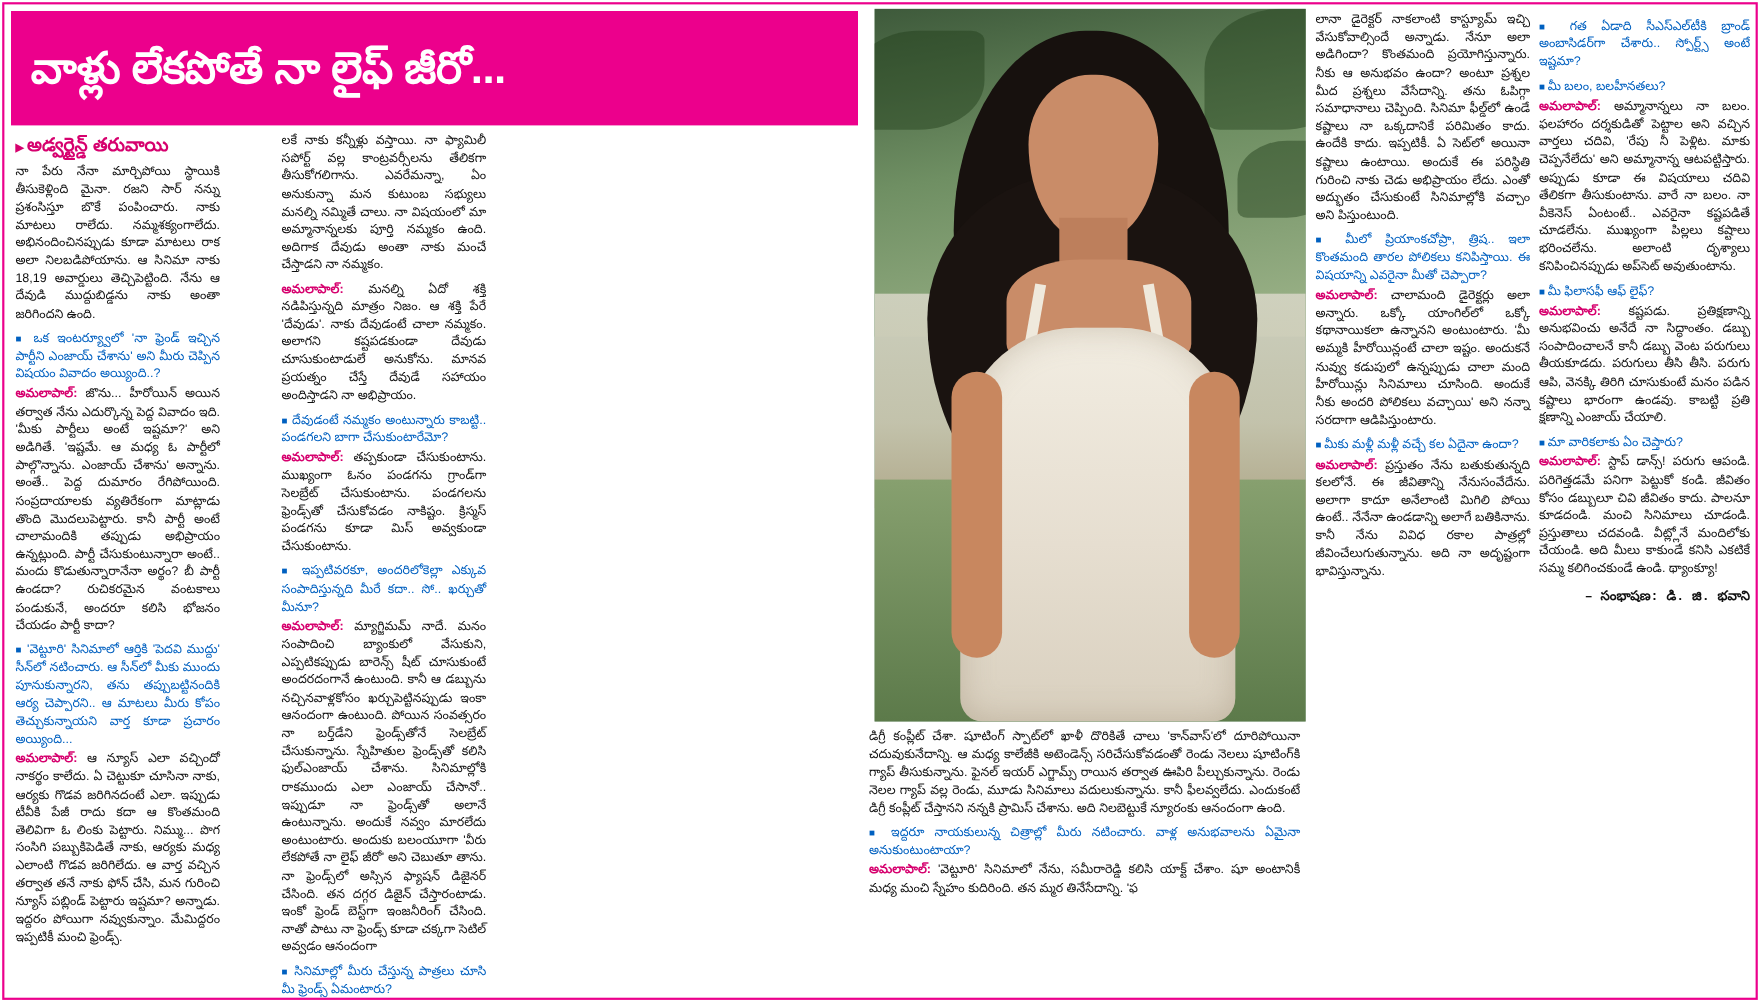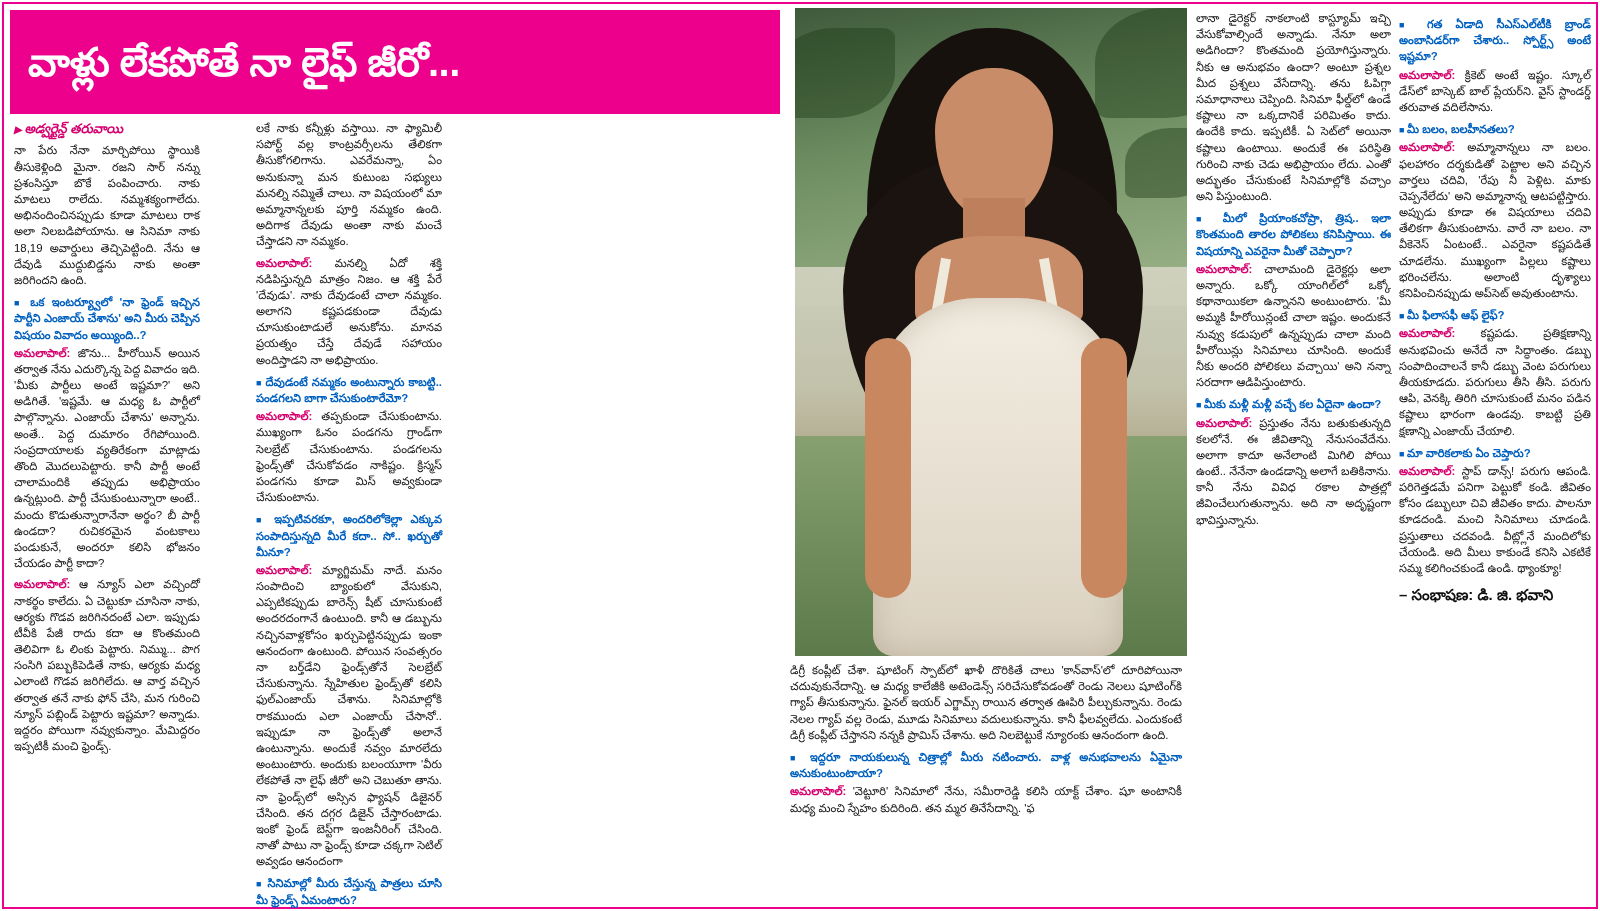--- a/index.html
+++ b/index.html
@@ -112,37 +112,37 @@
   .col.c1{left:14px;width:186px;height:780px;}
   .col.c2{left:208px;width:186px;height:780px;margin-left:48px;}
   .col.c3{left:402px;width:186px;height:780px;}
   .col.c4{left:596px;width:186px;height:780px;}
   .col.c5{left:790px;top:662px;width:392px;height:240px;}
   .col.c6{left:1196px;top:10px;width:195px;height:892px;}
   .col.c7{left:1399px;top:10px;width:192px;height:892px;}
 
   .q{
     color:#0060c0;
-    font-weight:bold;
+    font-weight:normal;
     margin:6px 0 2px 0;
     display:block;
   }
   .q::before{
     content:"■ ";
     color:#0060c0;
     font-size:9px;
   }
   .a{margin:0 0 5px 0;}
   .a .spk{color:#d6006e;font-weight:bold;}
   .sub-head{
-    color:#d6006e;font-weight:bold;margin:0 0 4px 0;display:block;font-size:13px;font-style:italic;
+    color:#d6006e;font-weight:bold;margin:0 0 4px 0;display:block;font-size:17px;
   }
   .sub-head::before{content:"▶ ";color:#d6006e;font-size:10px;}
   .byline{
-    font-weight:bold;color:#111;margin-top:8px;font-size:15px;
+    text-align:right;font-weight:bold;color:#111;margin-top:8px;font-size:12px;font-family:Liberation Mono, monospace;
   }
   .frame{
     position:absolute;left:2px;top:2px;width:1596px;height:907px;
     border:2px solid #ec008c;box-sizing:border-box;pointer-events:none;
   }
 </style>
 </head>
 <body>
 
 <div class="page">
@@ -170,20 +170,21 @@
     <div class="dress"></div>
     <div class="arm" style="left:70px;"></div>
     <div class="arm" style="left:286px;"></div>
   </div>
 
   <div class="col c1">
     <span class="sub-head">అడ్వర్టైన్డ్ తరువాయి</span>
     <p class="a">నా పేరు నేనా మార్చిపోయి స్థాయికి తీసుకెళ్లింది మైనా. రజని సార్ నన్ను ప్రశంసిస్తూ బొకే పంపించారు. నాకు మాటలు రాలేదు. నమ్మశక్యంగాలేదు. అభినందించినప్పుడు కూడా మాటలు రాక అలా నిలబడిపోయాను. ఆ సినిమా నాకు 18,19 అవార్డులు తెచ్చిపెట్టింది. నేను ఆ దేవుడి ముద్దుబిడ్డను నాకు అంతా జరిగిందని ఉంది.</p>
     <span class="q">ఒక ఇంటర్య్వూలో 'నా ఫ్రెండ్ ఇచ్చిన పార్టీని ఎంజాయ్ చేశాను' అని మీరు చెప్పిన విషయం వివాదం అయ్యింది..?</span>
     <p class="a"><span class="spk">అమలాపాల్:</span><span> జొను... హీరోయిన్ అయిన తర్వాత నేను ఎదుర్కొన్న పెద్ద వివాదం ఇది. 'మీకు పార్టీలు అంటే ఇష్టమా?' అని అడిగితే. 'ఇష్టమే. ఆ మధ్య ఓ పార్టీలో పాల్గొన్నాను. ఎంజాయ్ చేశాను' అన్నాను. అంతే.. పెద్ద దుమారం రేగిపోయింది. సంప్రదాయాలకు వ్యతిరేకంగా మాట్లాడు తొంది మొదలుపెట్టారు. కానీ పార్టీ అంటే చాలామందికి తప్పుడు అభిప్రాయం ఉన్నట్లుంది. పార్టీ చేసుకుంటున్నారా అంటే.. మందు కొడుతున్నారానేనా అర్థం? బీ పార్టీ ఉండదా? రుచికరమైన వంటకాలు పండుకునే, అందరూ కలిసి భోజనం చేయడం పార్టీ కాదా?</span></p>
+    <span class="q">'వెట్టూరి' సినిమాలో ఆర్తికి 'పెదవి ముద్దు' సీన్‌లో నటించారు. ఆ సీన్‌లో మీకు ముందు పూనుకున్నారని, తను తప్పుబట్టినందికి ఆర్య చెప్పారని.. ఆ మాటలు మీరు కోపం తెచ్చుకున్నాయని వార్త కూడా ప్రచారం అయ్యింది...</span>
     <p class="a"><span class="spk">అమలాపాల్:</span><span> ఆ న్యూస్ ఎలా వచ్చిందో నాకర్థం కాలేదు. ఏ చెట్టుకూ చూసినా నాకు, ఆర్యకు గొడవ జరిగినదంటే ఎలా. ఇప్పుడు టీవీకి పేజీ రాదు కదా ఆ కొంతమంది తెలివిగా ఓ లింకు పెట్టారు. నిమ్ము... పొగ సంసిగి పబ్బుకిపెడితే నాకు, ఆర్యకు మధ్య ఎలాంటి గొడవ జరిగిలేదు. ఆ వార్త వచ్చిన తర్వాత తనే నాకు ఫోన్ చేసి, మన గురించి న్యూస్ పబ్లిండ్ పెట్టారు ఇష్టమా? అన్నాడు. ఇద్దరం పోయిగా నవ్వుకున్నాం. మేమిద్దరం ఇప్పటికీ మంచి ఫ్రెండ్స్.</span></p>
     <p class="a"></p>
 
   </div>
 
   <div class="col c2">
     <p class="a">లకే నాకు కన్నీళ్లు వస్తాయి. నా ఫ్యామిలీ సపోర్ట్ వల్ల కాంట్రవర్సీలను తేలికగా తీసుకోగలిగాను. ఎవరేమన్నా, ఏం అనుకున్నా మన కుటుంబ సభ్యులు మనల్ని నమ్మితే చాలు. నా విషయంలో మా అమ్మానాన్నలకు పూర్తి నమ్మకం ఉంది. అదిగాక దేవుడు అంతా నాకు మంచే చేస్తాడని నా నమ్మకం.</p>
     <p class="a"><span class="spk">అమలాపాల్:</span><span> మనల్ని ఏదో శక్తి నడిపిస్తున్నది మాత్రం నిజం. ఆ శక్తి పేరే 'దేవుడు'. నాకు దేవుడంటే చాలా నమ్మకం. అలాగని కష్టపడకుండా దేవుడు చూసుకుంటాడులే అనుకోను. మానవ ప్రయత్నం చేస్తే దేవుడే సహాయం అందిస్తాడని నా అభిప్రాయం.</span></p>
     <span class="q">దేవుడంటే నమ్మకం అంటున్నారు కాబట్టి.. పండగలని బాగా చేసుకుంటారేమో?</span>
     <p class="a"><span class="spk">అమలాపాల్:</span><span> తప్పకుండా చేసుకుంటాను. ముఖ్యంగా ఓనం పండగను గ్రాండ్‌గా సెలబ్రేట్ చేసుకుంటాను. పండగలను ఫ్రెండ్స్‌తో చేసుకోవడం నాకిష్టం. క్రిస్మస్ పండగను కూడా మిస్ అవ్వకుండా చేసుకుంటాను.</span></p>
@@ -210,21 +211,20 @@
   <div class="col c6">
     <p class="a">లానా డైరెక్టర్ నాకలాంటి కాస్ట్యూమ్ ఇచ్చి వేసుకోవాల్సిందే అన్నాడు. నేనూ అలా అడిగిందా? కొంతమంది ప్రయోగిస్తున్నారు. నీకు ఆ అనుభవం ఉందా? అంటూ ప్రశ్నల మీద ప్రశ్నలు వేసేదాన్ని. తను ఓపిగ్గా సమాధానాలు చెప్పింది. సినిమా ఫీల్డ్‌లో ఉండే కష్టాలు నా ఒక్కదానికే పరిమితం కాదు. ఉందేకి కాదు. ఇప్పటికీ. ఏ సెట్‌లో అయినా కష్టాలు ఉంటాయి. అందుకే ఈ పరిస్థితి గురించి నాకు చెడు అభిప్రాయం లేదు. ఎంతో అద్భుతం చేసుకుంటే సినిమాల్లోకి వచ్చాం అని పిస్తుంటుంది.</p>
     <span class="q">మీలో ప్రియాంకచోప్రా, త్రిష.. ఇలా కొంతమంది తారల పోలికలు కనిపిస్తాయి. ఈ విషయాన్ని ఎవరైనా మీతో చెప్పారా?</span>
     <p class="a"><span class="spk">అమలాపాల్:</span><span> చాలామంది డైరెక్టర్లు అలా అన్నారు. ఒక్కో యాంగిల్‌లో ఒక్కో కథానాయికలా ఉన్నానని అంటుంటారు. 'మీ అమ్మకి హీరోయిన్లంటే చాలా ఇష్టం. అందుకనే నువ్వు కడుపులో ఉన్నప్పుడు చాలా మంది హీరోయిన్లు సినిమాలు చూసింది. అందుకే నీకు అందరి పోలికలు వచ్చాయి' అని నన్నా సరదాగా ఆడిపిస్తుంటారు.</span></p>
     <span class="q">మీకు మళ్లీ మళ్లీ వచ్చే కల ఏదైనా ఉందా?</span>
     <p class="a"><span class="spk">అమలాపాల్:</span><span> ప్రస్తుతం నేను బతుకుతున్నది కలలోనే. ఈ జీవితాన్ని నేనుసంవేదేను. అలాగా కాదూ అనేలాంటి మిగిలి పోయి ఉంటే.. నేనేనా ఉండడాన్ని అలాగే బతికినాను. కానీ నేను వివిధ రకాల పాత్రల్లో జీవించేలుగుతున్నాను. అది నా అదృష్టంగా భావిస్తున్నాను.</span></p>
   </div>
 
   <div class="col c7">
     <span class="q">గత ఏడాది సీఎస్‌ఎల్‌టీకి బ్రాండ్ అంబాసిడర్‌గా చేశారు.. స్పోర్ట్స్ అంటే ఇష్టమా?</span>
-    <p class="a"><span class="spk">అమలాపాల్:</span><span> క్రికెట్ అంటే ఇష్టం. స్కూల్ డేస్‌లో బాస్కెట్ బాల్ ప్లేయర్‌ని. వైస్ స్టాండర్డ్ తరువాత వదిలేసాను.</span></p>
     <span class="q">మీ బలం, బలహీనతలు?</span>
     <p class="a"><span class="spk">అమలాపాల్:</span><span> అమ్మానాన్నలు నా బలం. ఫలహారం దర్శకుడితో పెట్టాల అని వచ్చిన వార్తలు చదివి, 'రేపు నీ పెళ్లిట. మాకు చెప్పనేలేదు' అని అమ్మానాన్న ఆటపట్టిస్తారు. అప్పుడు కూడా ఈ విషయాలు చదివి తేలికగా తీసుకుంటాను. వారే నా బలం. నా వీకెనెస్ ఏంటంటే.. ఎవరైనా కష్టపడితే చూడలేను. ముఖ్యంగా పిల్లలు కష్టాలు భరించలేను. అలాంటి దృశ్యాలు కనిపించినప్పుడు అప్‌సెట్ అవుతుంటాను.</span></p>
     <span class="q">మీ ఫిలాసఫీ ఆఫ్ లైఫ్?</span>
     <p class="a"><span class="spk">అమలాపాల్:</span><span> కష్టపడు. ప్రతిక్షణాన్ని అనుభవించు అనేదే నా సిద్ధాంతం. డబ్బు సంపాదించాలనే కానీ డబ్బు వెంట పరుగులు తీయకూడదు. పరుగులు తీసి తీసి. పరుగు ఆపి, వెనక్కి తిరిగి చూసుకుంటే మనం పడిన కష్టాలు భారంగా ఉండవు. కాబట్టి ప్రతి క్షణాన్ని ఎంజాయ్ చేయాలి.</span></p>
     <span class="q">మా వారికలాకు ఏం చెప్తారు?</span>
     <p class="a"><span class="spk">అమలాపాల్:</span><span> స్టాప్ డాన్స్! పరుగు ఆపండి. పరిగెత్తడమే పనిగా పెట్టుకో కండి. జీవితం కోసం డబ్బులూ చివి జీవితం కాదు. పాలనూ కూడదండి. మంచి సినిమాలు చూడండి. ప్రస్తుతాలు చదవండి. వీట్ల్లోనే మందిలోకు చేయండి. అది మీలు కాకుండే కనిసి ఎకటికే సమ్మ కలిగించకుండే ఉండి. థ్యాంక్యూ!</span></p>
     <div class="byline">– సంభాషణ: డి. జి. భవాని</div>
   </div>
 
 </div>

